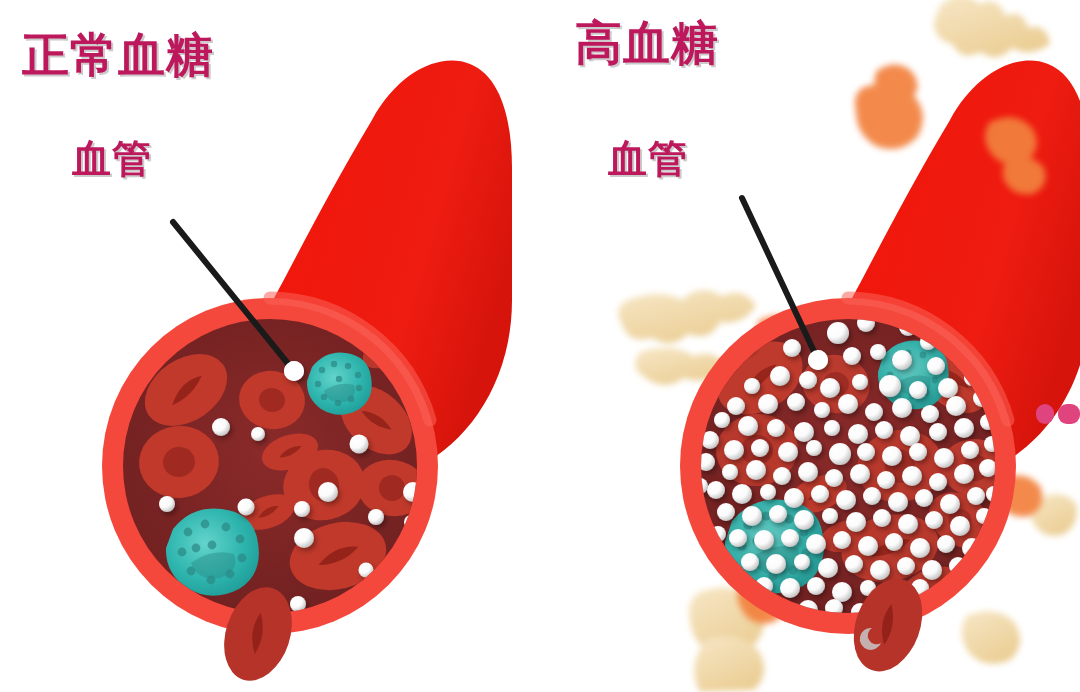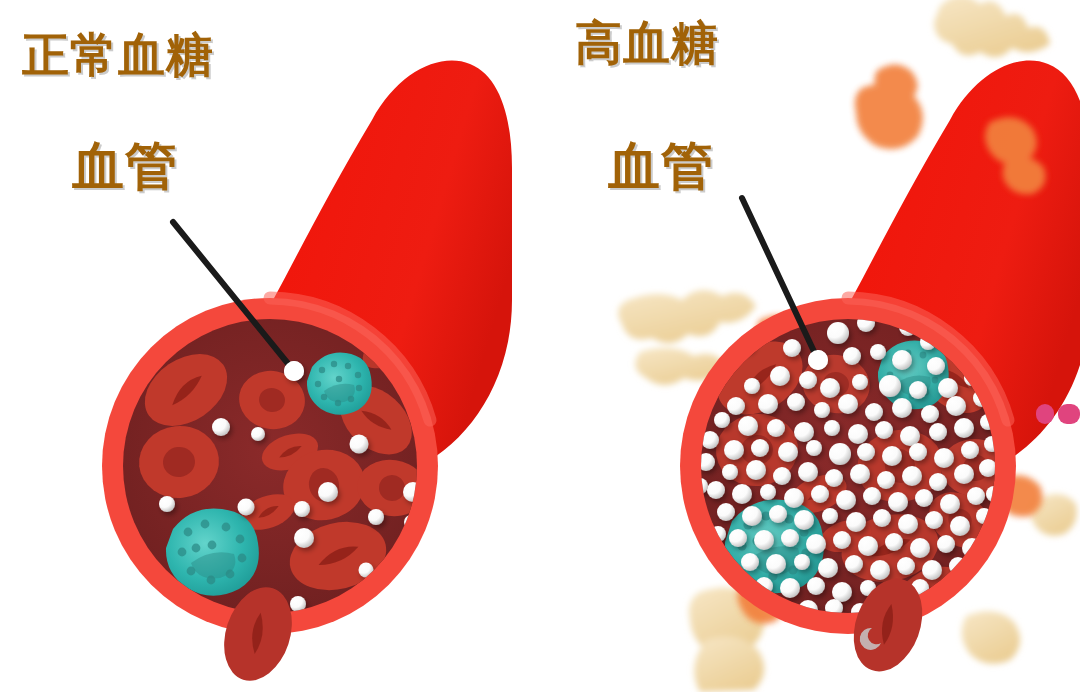--- a/index.html
+++ b/index.html
@@ -1,24 +1,24 @@
 <!DOCTYPE html>
 <html><head>
 <meta charset="utf-8">
 <style>
   html,body{margin:0;padding:0;background:#ffffff;}
   body{width:1080px;height:692px;overflow:hidden;
        font-family:"Liberation Sans","DejaVu Sans",sans-serif;}
   #stage{position:relative;width:1080px;height:692px;background:#ffffff;overflow:hidden;}
   #art{position:absolute;left:0;top:0;width:1080px;height:692px;}
-  .lbl{position:absolute;color:#a16207;font-weight:700;letter-spacing:1px;
+  .lbl{position:absolute;color:#be185d;font-weight:700;letter-spacing:1px;
        text-shadow:2px 2px 0 rgba(160,160,160,.55);white-space:nowrap;
        font-family:Liberation Mono, monospace;}
   .lbl-title{font-size:47px;}
-  .lbl-sub{font-size:52px;}
+  .lbl-sub{font-size:39px;}
   #lblNormalTitle{left:22px;top:24px;}
   #lblNormalSub{left:72px;top:132px;}
   #lblHighTitle{left:575px;top:12px;}
   #lblHighSub{left:608px;top:132px;}
 </style>
 </head>
 <body>
 
 <div id="stage">
 

